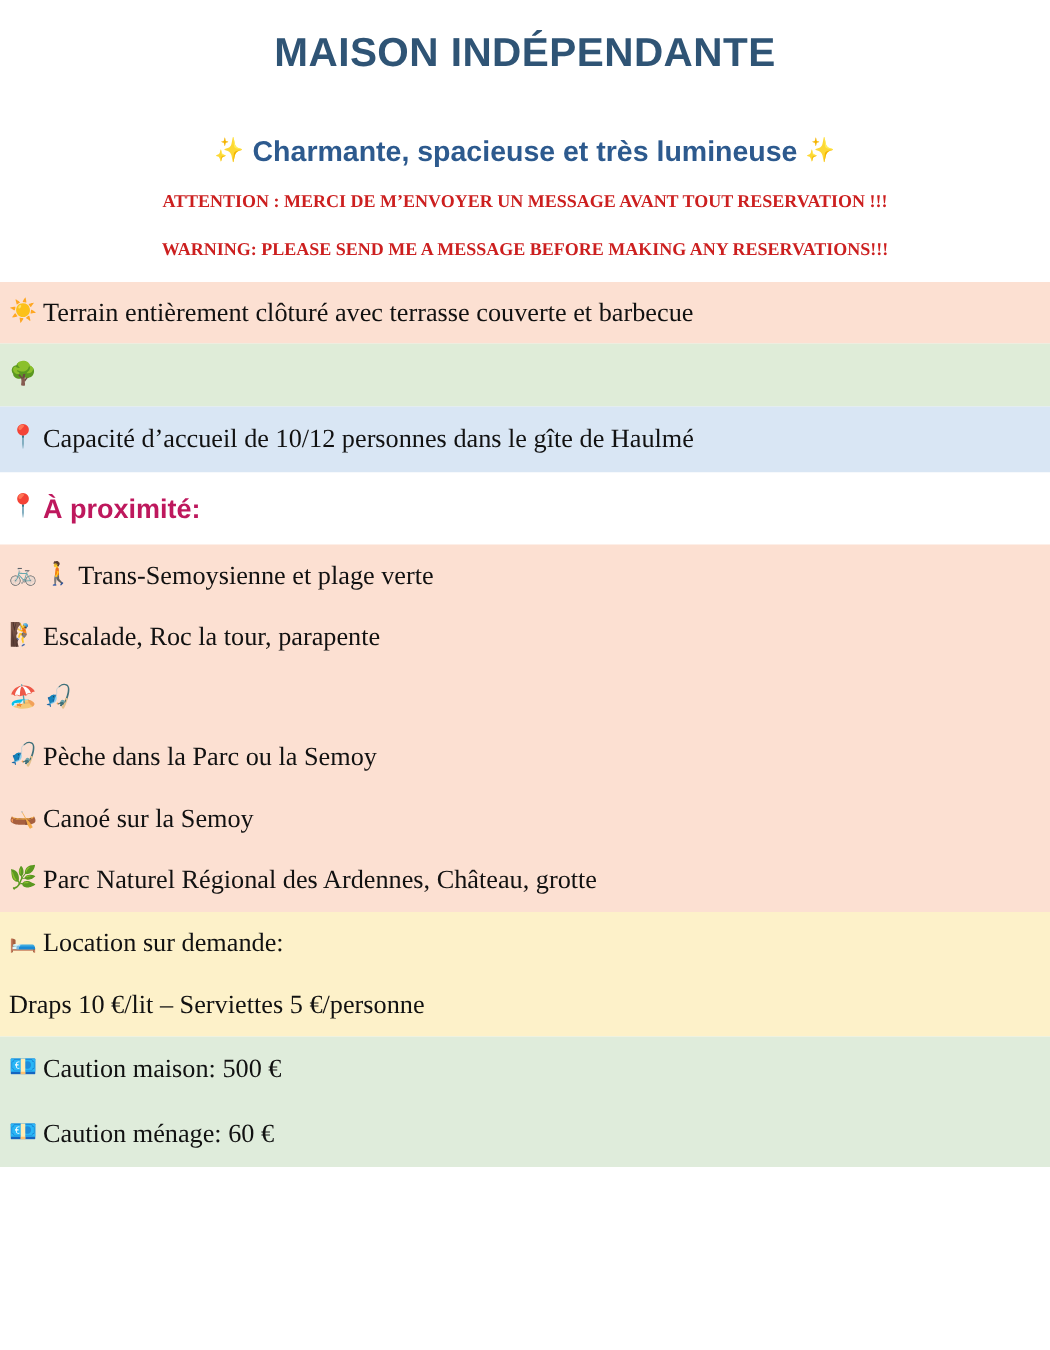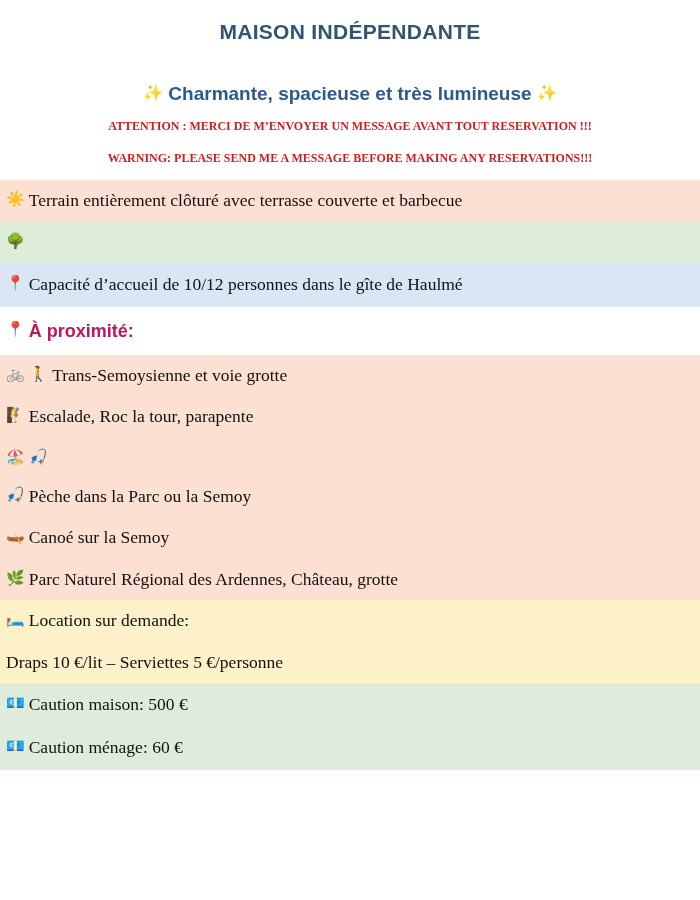--- a/index.html
+++ b/index.html
@@ -24,21 +24,21 @@
 
   
   .header {
     background: #ffffff;
     padding: 18px 0 0 0;
     text-align: center;
   }
   .doc-title {
     font-family: "Liberation Sans", "DejaVu Sans", sans-serif;
     font-weight: bold;
-    font-size: 21px;
+    font-size: 27px;
     letter-spacing: 0.3px;
     color: #2f5475;
     margin: 0;
     padding: 0 0 2px 0;
     line-height: 1.3;
   }
   .tagline {
     font-family: "Liberation Sans", "DejaVu Sans", sans-serif;
     font-weight: bold;
     font-size: 19px;
@@ -153,21 +153,21 @@
       </div>
       <div class="band white">
         <div class="row heading">
           <span class="ico">📍</span>
           <span class="txt">À proximité:</span>
         </div>
       </div>
       <div class="band peach">
         <div class="row">
           <span class="ico">🚲 🚶</span>
-          <span class="txt">Trans-Semoysienne et voie grotte</span>
+          <span class="txt">Trans-Semoysienne et plage verte</span>
         </div>
         <div class="row">
           <span class="ico">🧗</span>
           <span class="txt">Escalade, Roc la tour, parapente</span>
         </div>
         <div class="row">
           <span class="ico">🏖️ 🎣</span>
         </div>
         <div class="row">
           <span class="ico">🎣</span>

